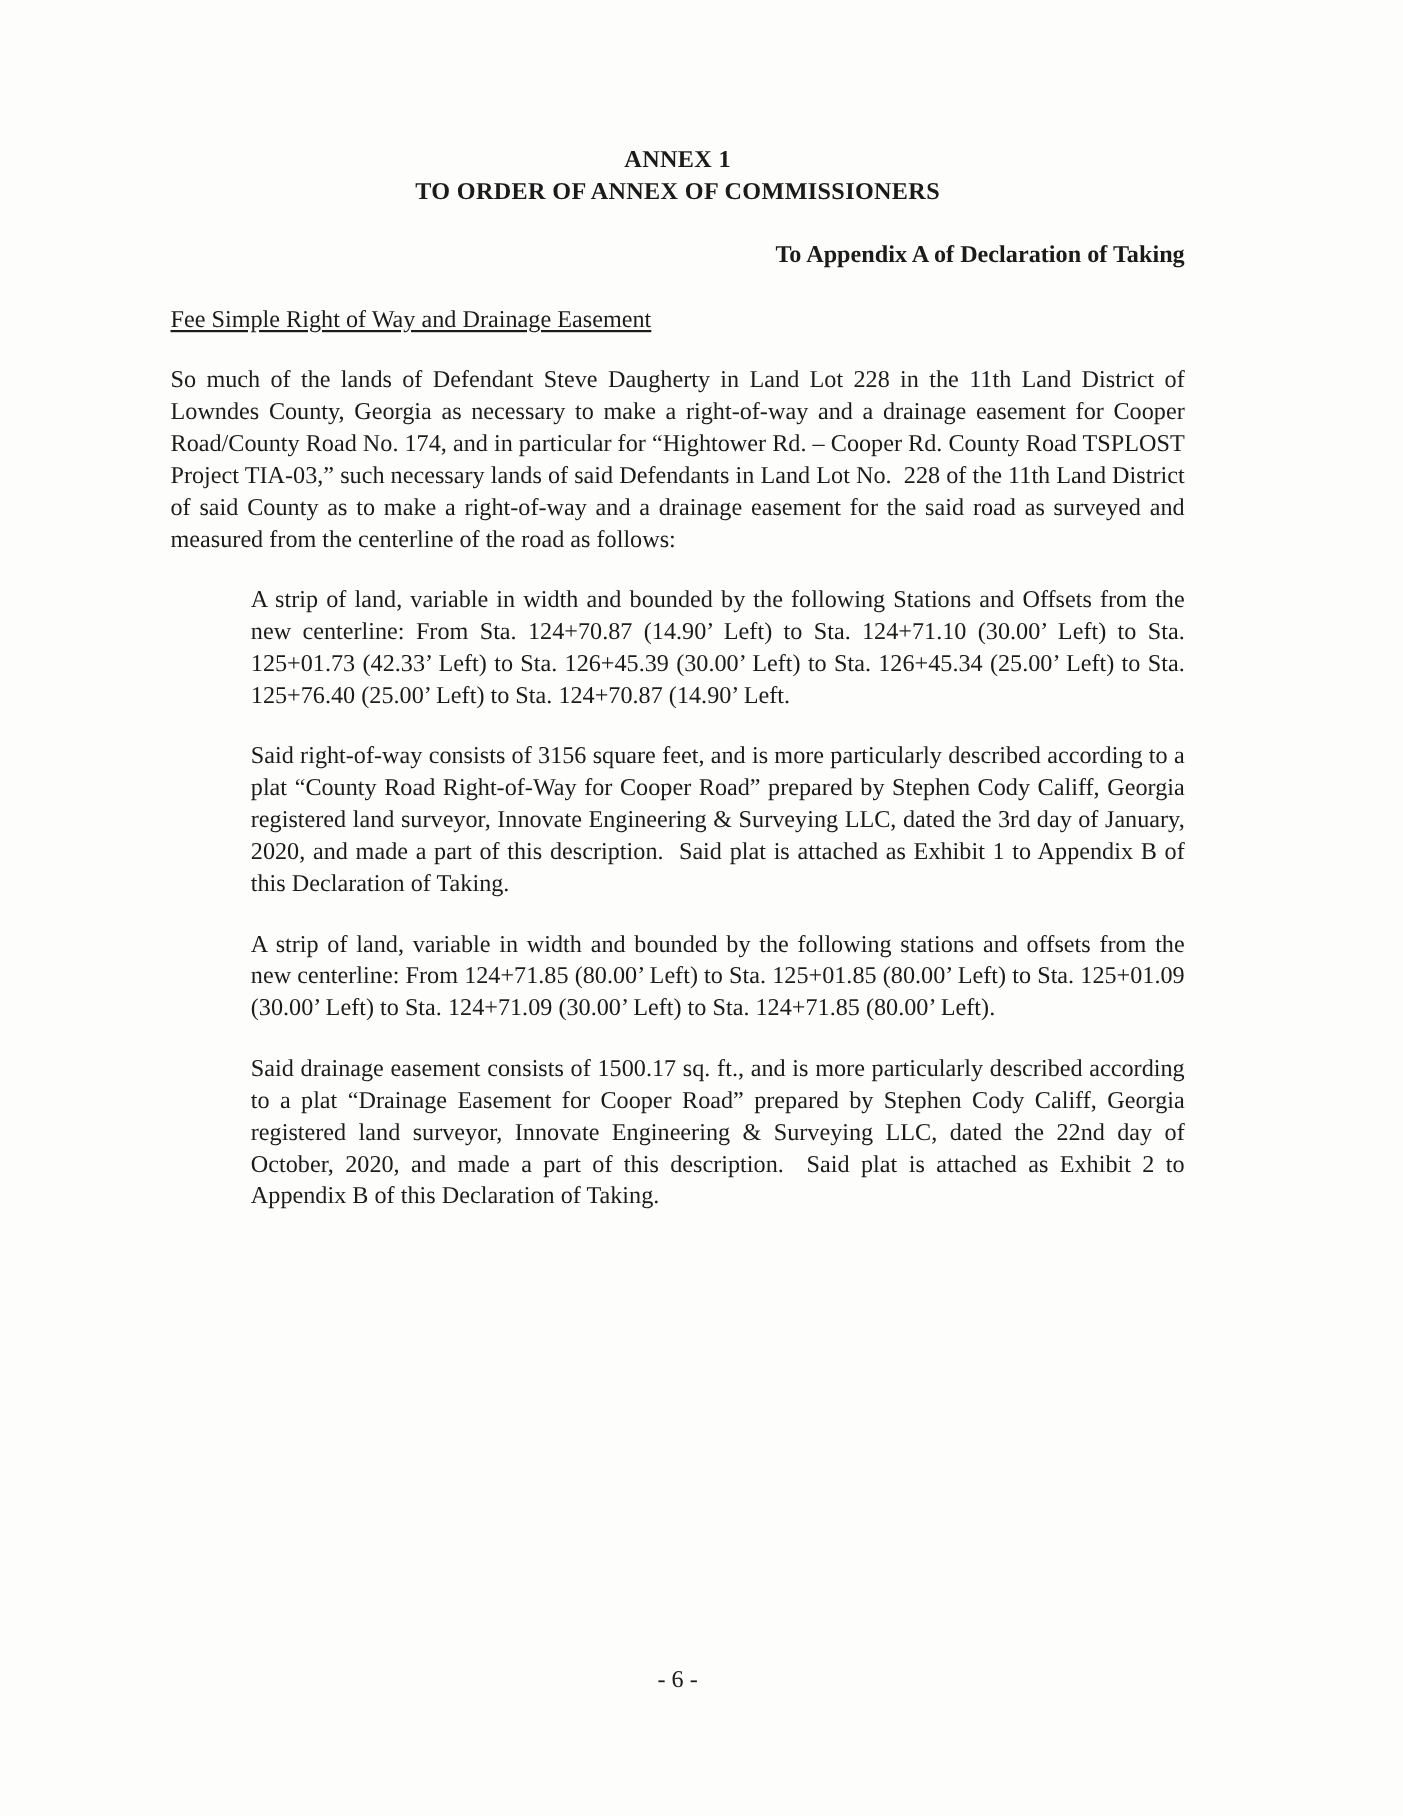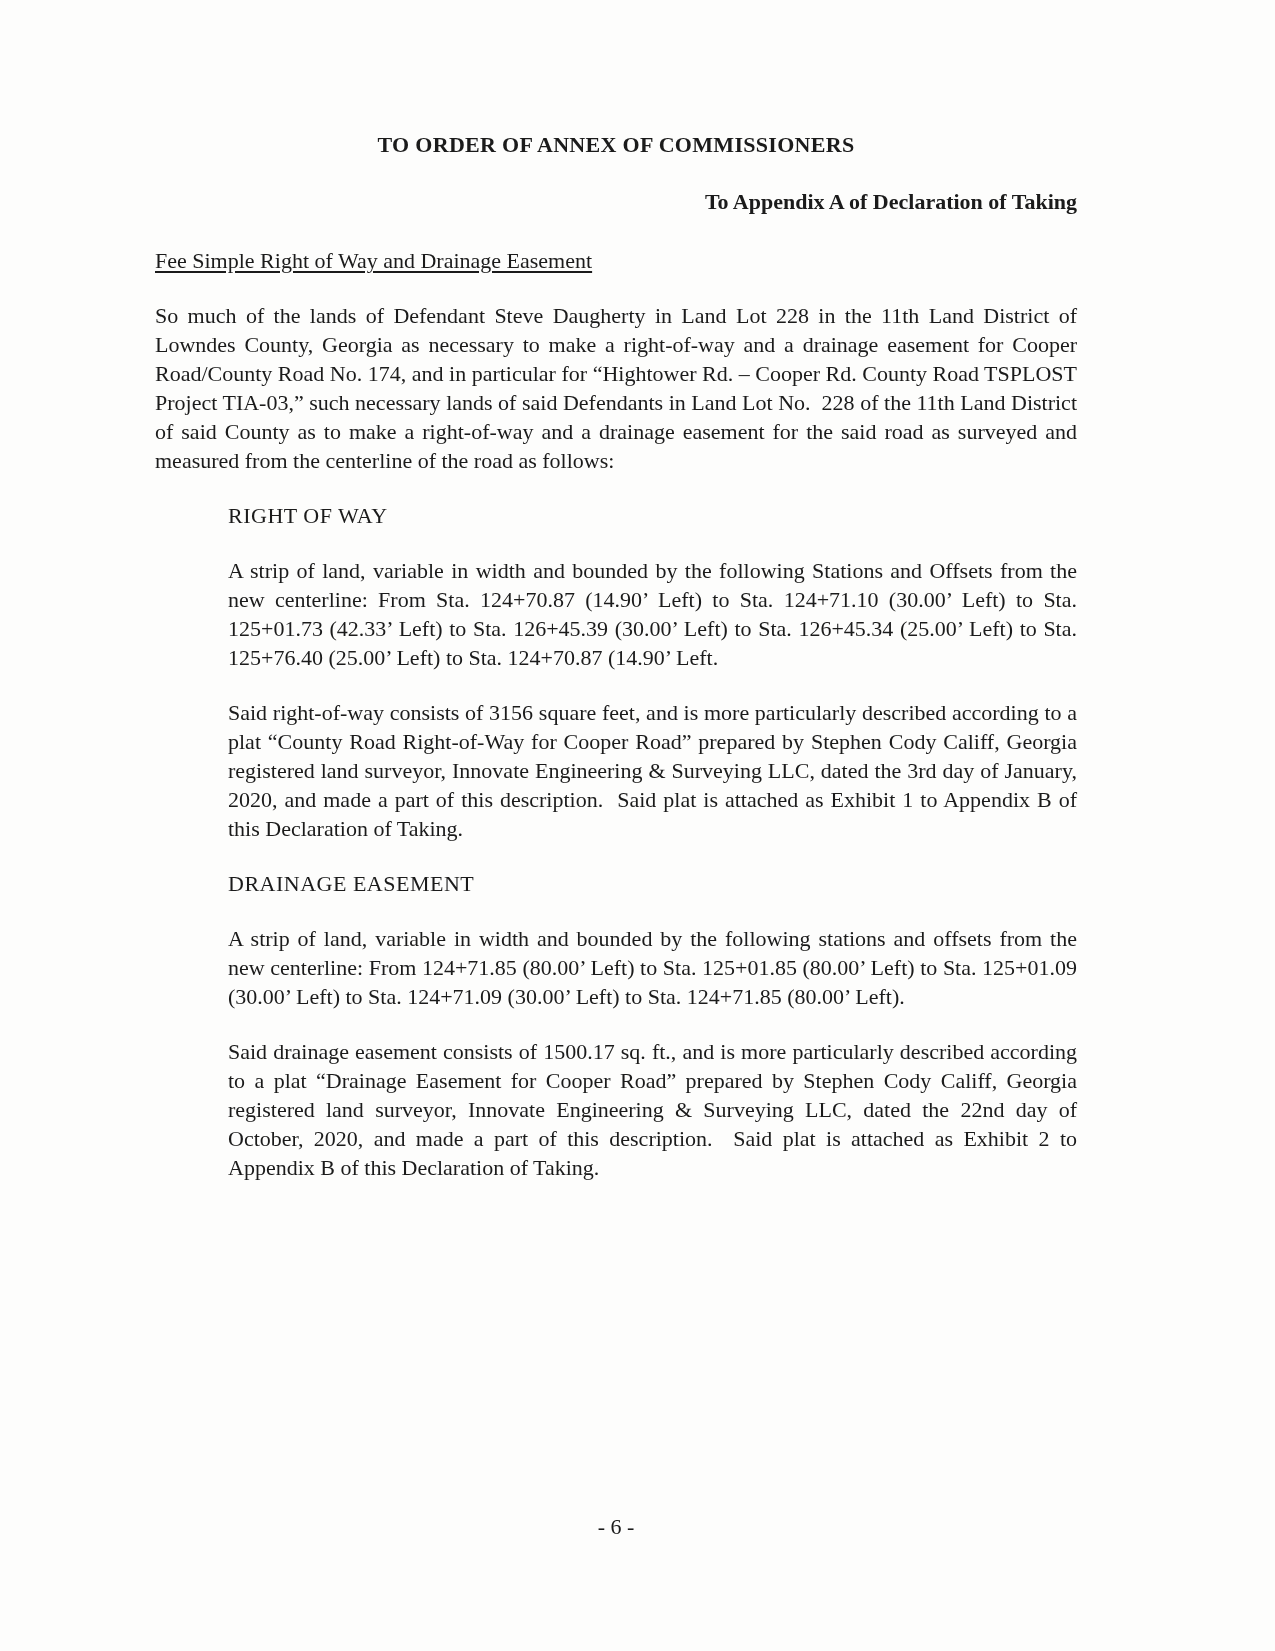--- a/index.html
+++ b/index.html
@@ -54,36 +54,35 @@
     width: 922px;
     text-align: center;
   }
 </style>
 </head>
 <body>
 
 <div class="page">
 
   <div class="title-block">
+    <div>ANNEX 1</div>
     <div>TO ORDER OF ANNEX OF COMMISSIONERS</div>
   </div>
 
   <div class="subtitle">To Appendix A of Declaration of Taking</div>
 
   <div class="section-heading">Fee Simple Right of Way and Drainage Easement</div>
 
   <p class="body-para">So much of the lands of Defendant Steve Daugherty in Land Lot 228 in the 11th Land District of Lowndes County, Georgia as necessary to make a right-of-way and a drainage easement for Cooper Road/County Road No. 174, and in particular for “Hightower Rd. – Cooper Rd. County Road TSPLOST Project TIA-03,” such necessary lands of said Defendants in Land Lot No.  228 of the 11th Land District of said County as to make a right-of-way and a drainage easement for the said road as surveyed and measured from the centerline of the road as follows:</p>
 
   <div class="subsection">
-    <div class="sub-heading">RIGHT OF WAY</div>
     <p class="body-para">A strip of land, variable in width and bounded by the following Stations and Offsets from the new centerline: From Sta. 124+70.87 (14.90’ Left) to Sta. 124+71.10 (30.00’ Left) to Sta. 125+01.73 (42.33’ Left) to Sta. 126+45.39 (30.00’ Left) to Sta. 126+45.34 (25.00’ Left) to Sta. 125+76.40 (25.00’ Left) to Sta. 124+70.87 (14.90’ Left.</p>
     <p class="body-para">Said right-of-way consists of 3156 square feet, and is more particularly described according to a plat “County Road Right-of-Way for Cooper Road” prepared by Stephen Cody Califf, Georgia registered land surveyor, Innovate Engineering &amp; Surveying LLC, dated the 3rd day of January, 2020, and made a part of this description.  Said plat is attached as Exhibit 1 to Appendix B of this Declaration of Taking.</p>
   </div>
 
   <div class="subsection">
-    <div class="sub-heading">DRAINAGE EASEMENT</div>
     <p class="body-para">A strip of land, variable in width and bounded by the following stations and offsets from the new centerline: From 124+71.85 (80.00’ Left) to Sta. 125+01.85 (80.00’ Left) to Sta. 125+01.09 (30.00’ Left) to Sta. 124+71.09 (30.00’ Left) to Sta. 124+71.85 (80.00’ Left).</p>
     <p class="body-para">Said drainage easement consists of 1500.17 sq. ft., and is more particularly described according to a plat “Drainage Easement for Cooper Road” prepared by Stephen Cody Califf, Georgia registered land surveyor, Innovate Engineering &amp; Surveying LLC, dated the 22nd day of October, 2020, and made a part of this description.  Said plat is attached as Exhibit 2 to Appendix B of this Declaration of Taking.</p>
   </div>
 
   <div class="page-number">- 6 -</div>
 
 </div>
 
 </body></html>

